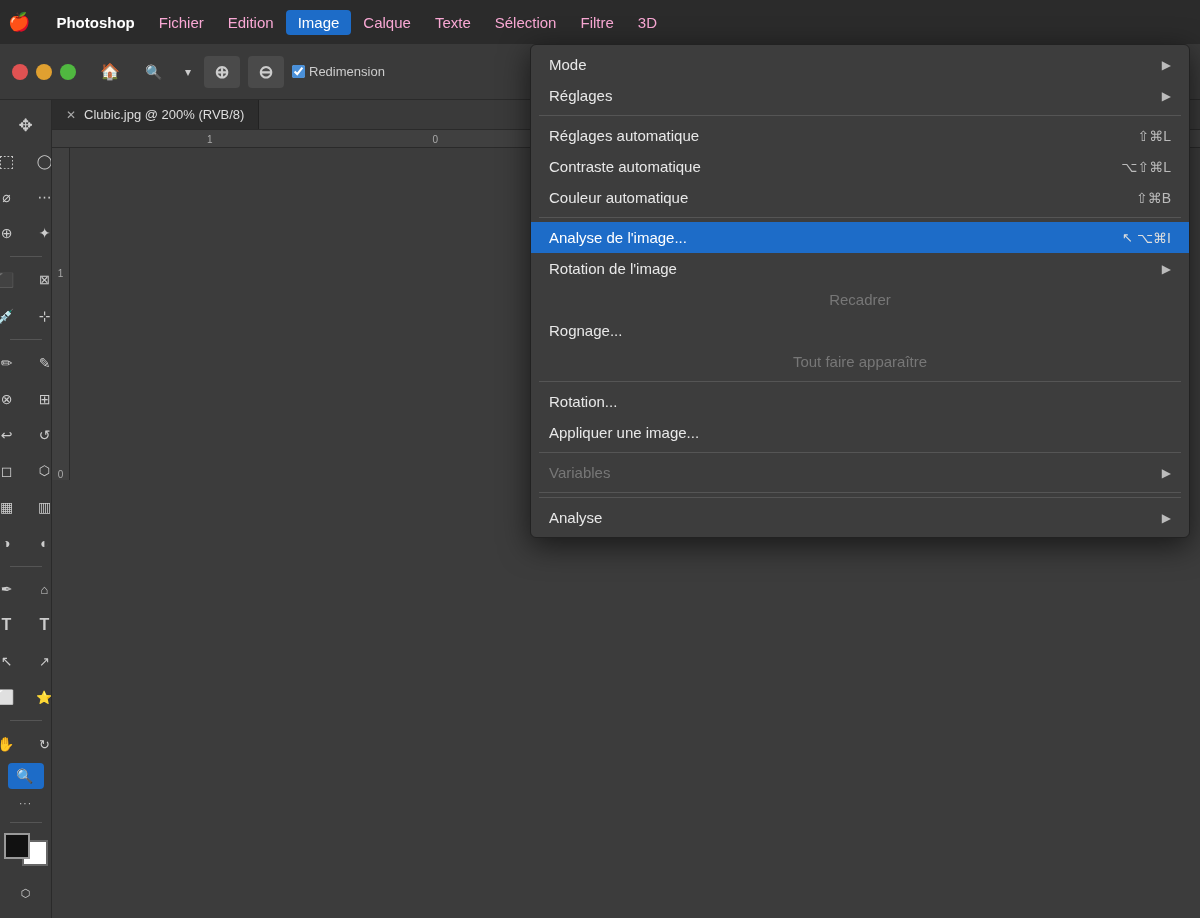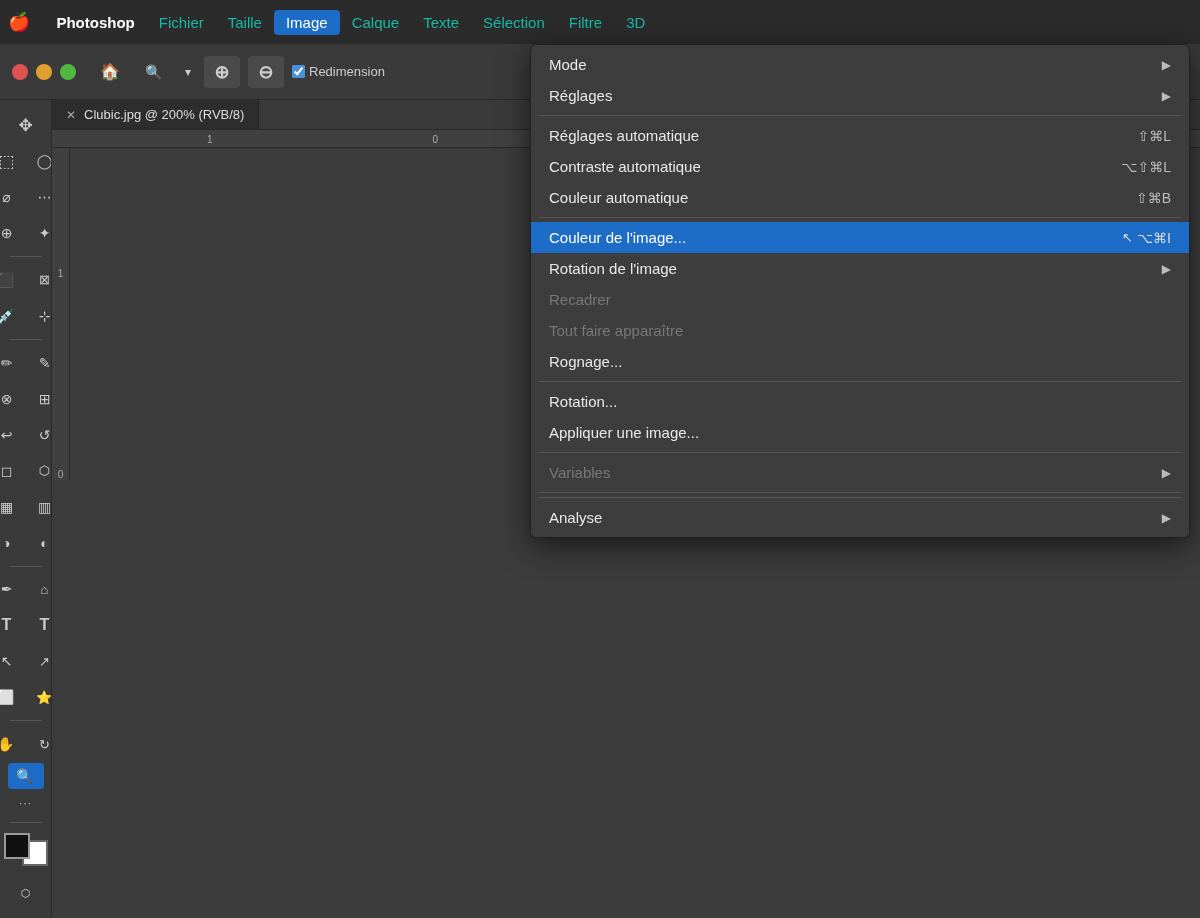--- a/index.html
+++ b/index.html
@@ -23,21 +23,21 @@
       position: relative;
       z-index: 100;
     }
     .menubar-apple {
       font-size: 18px;
       margin-right: 14px;
       color: #fff;
     }
     .menubar-item {
       padding: 4px 12px;
-      color: #14b8a6;
+      color: #f9a8d4;
       font-size: 15px;
       font-weight: 400;
       cursor: pointer;
       border-radius: 4px;
       white-space: nowrap;
     }
     .menubar-item.bold {
       font-weight: 700;
       color: #fff;
     }
@@ -248,20 +248,21 @@
       white-space: nowrap;
       position: relative;
     }
     .menu-item.highlighted {
       background: #1d6cc8;
       color: #fff;
     }
     .menu-item.disabled {
       color: #777;
       cursor: default;
+      justify-content: center;
     }
     .menu-shortcut {
       color: #bbb;
       font-size: 14px;
       margin-left: auto;
       display: flex;
       align-items: center;
       gap: 2px;
     }
     .menu-item.highlighted .menu-shortcut {
@@ -277,21 +278,21 @@
       margin: 4px 8px;
     }
   </style>
 </head>
 <body>
 
 <div class="menubar">
   <span class="menubar-apple">🍎</span>
   <span class="menubar-item bold">Photoshop</span>
   <span class="menubar-item">Fichier</span>
-  <span class="menubar-item">Taille</span>
+  <span class="menubar-item">Edition</span>
   <span class="menubar-item active">Image</span>
   <span class="menubar-item">Calque</span>
   <span class="menubar-item">Texte</span>
   <span class="menubar-item">Sélection</span>
   <span class="menubar-item">Filtre</span>
   <span class="menubar-item">3D</span>
 </div>
 
 <div class="toolbar">
 
@@ -449,45 +450,45 @@
     </div>
 
     <div class="menu-item">
       <span>Couleur automatique</span>
       <span class="menu-shortcut">⇧⌘B</span>
     </div>
 
     <div class="menu-separator"></div>
 
     <div class="menu-item highlighted">
-      <span>Couleur de l'image...</span>
+      <span>Analyse de l'image...</span>
       <span style="display:flex;align-items:center;gap:4px;">
         <span style="font-size:13px;color:#ddd;">↖</span>
         <span class="menu-shortcut">⌥⌘I</span>
       </span>
     </div>
 
 
     <div class="menu-item">
       <span>Rotation de l'image</span>
       <span class="menu-shortcut">
           <span class="menu-arrow">▶</span>
         </span>
     </div>
 
     <div class="menu-item disabled">
       <span>Recadrer</span>
     </div>
 
+    <div class="menu-item">
+      <span>Rognage...</span>
+    </div>
+
     <div class="menu-item disabled">
       <span>Tout faire apparaître</span>
-    </div>
-
-    <div class="menu-item">
-      <span>Rognage...</span>
     </div>
 
     <div class="menu-separator"></div>
 
     <div class="menu-item">
       <span>Rotation...</span>
     </div>
 
     <div class="menu-item">
       <span>Appliquer une image...</span>

